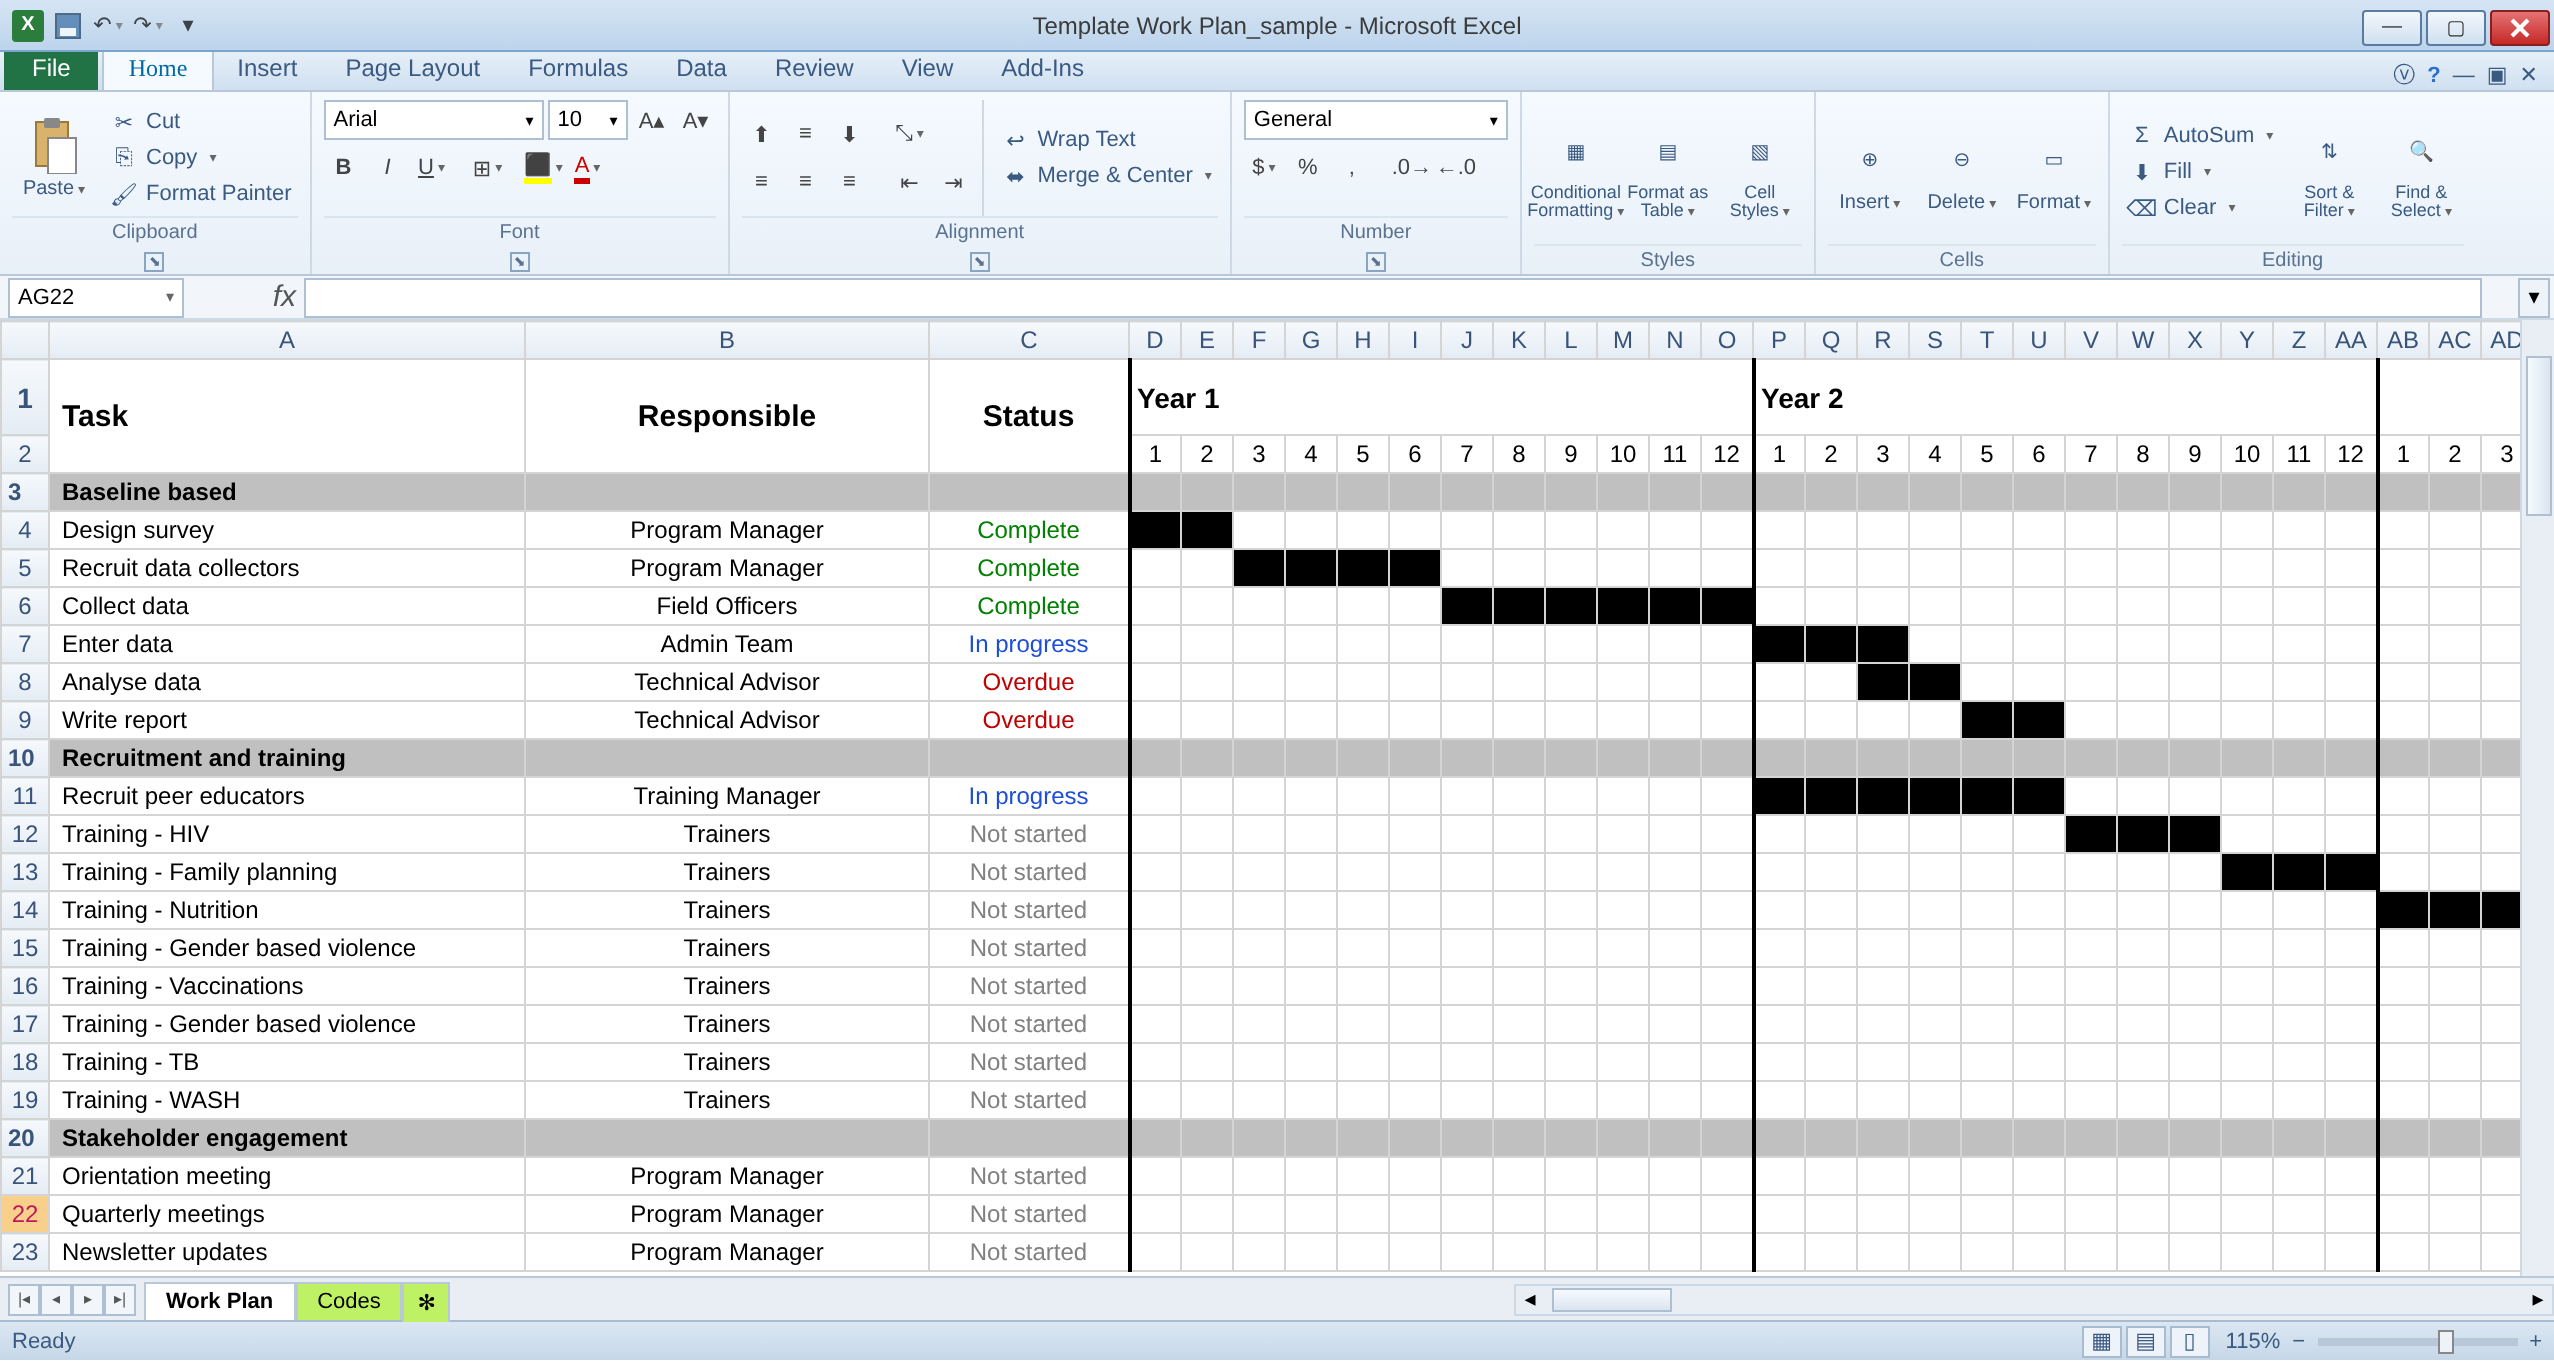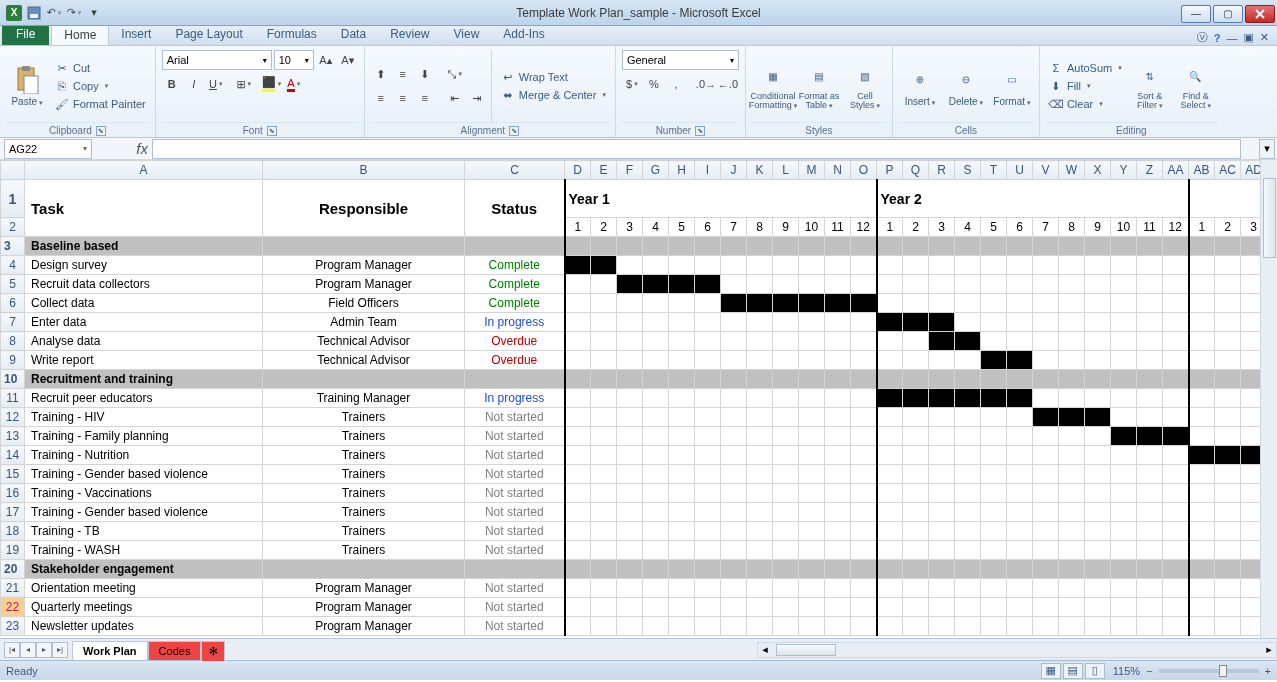--- a/index.html
+++ b/index.html
@@ -11,26 +11,26 @@
 .titlebar .qat .icon { width:16px; height:16px; opacity:.7; display:flex; align-items:center; justify-content:center;}
 .titlebar .title { position:absolute; left:50%; transform:translateX(-50%); color:#3b3b3b; font-size:12px;}
 .titlebar .winbtns { margin-left:auto; display:flex; }
 .titlebar .winbtn { width:30px; height:18px; margin-top:2px; margin-right:2px; border:1px solid #5a7ba1; background:linear-gradient(#f2f7fc,#cfe0f0); display:flex; align-items:center; justify-content:center; font-size:10px; color:#333; border-radius:2px;}
 .titlebar .winbtn.close { background:linear-gradient(#e57373,#c62828); border-color:#8a1f1f;}
 .titlebar .winbtn.close svg { stroke:#fff; }
 
 .tabs { height:20px; background:linear-gradient(#e6eff8,#d0e0f0); display:flex; align-items:flex-end; padding-left:2px; border-bottom:1px solid #b8c8d8;}
 .tabs .file { background:#217346; color:#fff; padding:4px 14px; font-size:12px; height:22px; display:flex; align-items:center; margin-right:2px;}
 .tabs .tab { padding:4px 12px; font-size:12px; color:#3b5a82; cursor:default; height:22px; display:flex; align-items:center;}
-.tabs .tab.active { background:#f5faff; border:1px solid #b8c8d8; border-bottom:none; border-radius:2px 2px 0 0; color:#404040;}
+.tabs .tab.active { background:#f5faff; border:1px solid #b8c8d8; border-bottom:none; border-radius:2px 2px 0 0; color:#0369a1;font-family:Liberation Serif, serif;}
 .tabs .help { margin-left:auto; display:flex; gap:6px; padding-right:8px; align-items:center; color:#3b5a82;}
 
 .ribbon { height:92px; background:linear-gradient(#f5faff,#e8f0f8); border-bottom:1px solid #b8c8d8; display:flex; }
 .group { border-right:1px solid #cdd9e5; padding:4px 6px 0 6px; display:flex; flex-direction:column; position:relative;}
-.group .glabel { text-align:left; font-size:10px; color:#5a7290; padding:2px 0 1px; margin-top:auto; border-top:1px solid #dbe5ef; display:flex; justify-content:center; gap:4px; align-items:center;}
+.group .glabel { text-align:left; font-size:10px; color:#5a7290; padding:2px 0 1px; margin-top:auto; border-top:1px solid #dbe5ef; display:flex; justify-content:center; gap:4px; align-items:center;flex-direction:column;}
 .group .glabel .launcher { width:10px;height:10px; border:1px solid #8aa5c2; font-size:7px; display:flex;align-items:center;justify-content:center; color:#5a7290;}
 .gbody { display:flex; gap:4px; flex:1;}
 
 .big { display:flex; flex-direction:column; align-items:center; justify-content:center; width:42px; gap:2px; font-size:10px; color:#3b5a82; text-align:center;}
 .big .bicon { width:28px; height:28px; display:flex; align-items:center; justify-content:center;}
 .col { display:flex; flex-direction:column; gap:2px; justify-content:center;}
 .smallbtn { display:flex; align-items:center; gap:4px; font-size:11px; color:#3b5a82; padding:1px 3px; white-space:nowrap;}
 .smallbtn .sicon { width:14px; height:14px; display:flex; align-items:center; justify-content:center;}
 .sel { background:#fff; border:1px solid #aebfd1; height:20px; font-size:11px; padding:0 4px; display:flex; align-items:center;}
 .rowbtns { display:flex; gap:2px;}
@@ -62,21 +62,21 @@
 .stat { text-align:center;}
 .stat.complete{color:#008000;} .stat.progress{color:#1d4ed8;} .stat.overdue{color:#c00000;} .stat.notstarted{color:#808080;}
 .ganttfill{background:#000;}
 .yearhdr{font-weight:bold; font-size:13px;}
 .thickborder-r{border-right:2px solid #000 !important;}
 .bigheader td{height:38px; font-weight:bold; font-size:14px; background:#fff;}
 
 .sheettabs { height:22px; background:#e8eef4; display:flex; align-items:center; border-top:1px solid #b8c8d8; font-size:11px;}
 .stnav { display:flex; gap:0; padding:0 4px;}
 .stnav div{ width:16px; height:16px; border:1px solid #aebfd1; background:#f2f6fa; display:flex;align-items:center;justify-content:center; font-size:8px; color:#555;}
-.stab { padding:3px 10px; background:#ef4444; border:1px solid #b8c8d8; border-bottom:none; margin-top:2px;}
+.stab { padding:3px 10px; background:#bef264; border:1px solid #b8c8d8; border-bottom:none; margin-top:2px;}
 .stab.active{background:#fff; font-weight:bold;}
 .stab.new{ width:24px; display:flex;align-items:center;justify-content:center;}
 .hscroll { margin-left:auto; width:520px; height:16px; background:#e8eef4; border:1px solid #cdd9e5; display:flex; align-items:center;}
 .hscroll .thumb{ width:60px; height:12px; background:linear-gradient(#f5faff,#dbe5ef); border:1px solid #aebfd1; margin-left:4px;}
 
 .statusbar { height:20px; background:linear-gradient(#dbe7f2,#c6d7e8); border-top:1px solid #a8bcd0; display:flex; align-items:center; font-size:11px; color:#3b5a82; padding:0 6px;}
 .statusbar .views{margin-left:auto; display:flex; gap:2px; align-items:center;}
 .statusbar .vbtn{width:20px;height:16px; border:1px solid #a8bcd0; background:#eef3f9; display:flex;align-items:center;justify-content:center;}
 .statusbar .zoom{display:flex; align-items:center; gap:6px; margin-left:8px;}
 .statusbar .slider{width:100px;height:4px;background:#b8c8d8; position:relative;}
@@ -240,21 +240,21 @@
       </div>
     </div>
     <div class="glabel">
         <span>Alignment</span>
         <span class="launcher">⬊</span>
       </div>
   </div>
 
   <div class="group">
     <div class="gbody" style="flex-direction:column; gap:4px;">
-      <div class="sel" style="width:117px;">
+      <div class="sel" style="width:132px;">
           <span>General</span>
           <span style="margin-left:auto;font-size:8px;">▾</span>
         </div>
       <div class="rowbtns">
         <div class="sqbtn drop">$</div>
         <div class="sqbtn">%</div>
         <div class="sqbtn">,</div>
         <div style="width:6px;"></div>
         <div class="sqbtn">.0→</div>
         <div class="sqbtn">←.0</div>

